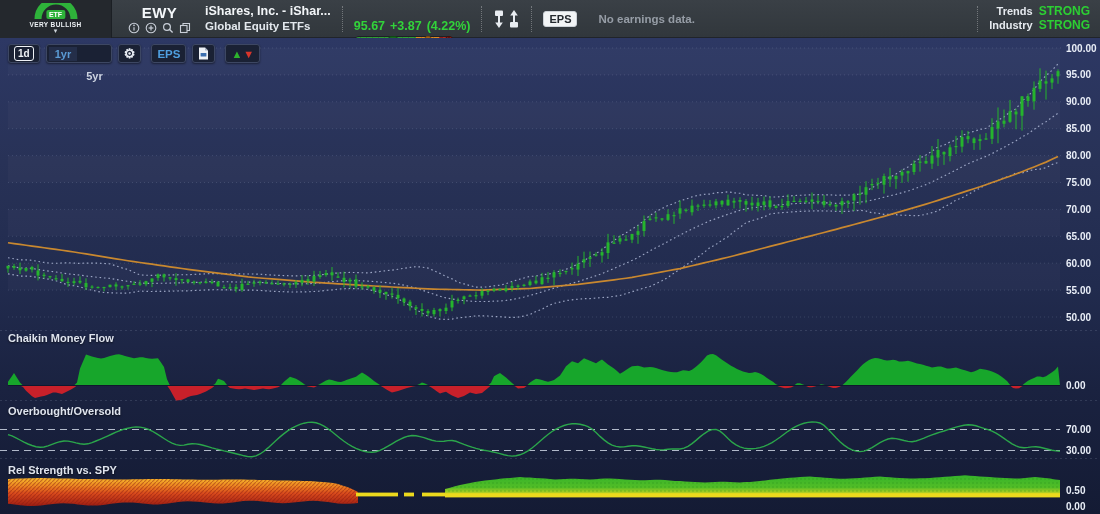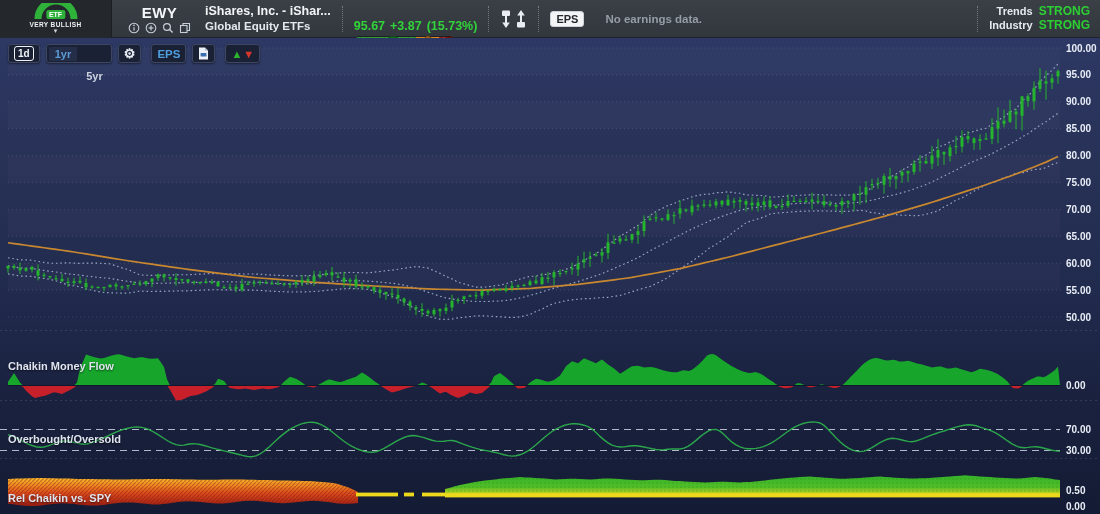--- a/index.html
+++ b/index.html
@@ -45,21 +45,21 @@
   svg text{font-family:"Liberation Sans",sans-serif;font-weight:700;font-size:10px;fill:#e9eef7;}
   .chart-toolbar{position:absolute;left:8px;top:6px;display:flex;align-items:flex-end;gap:6px;z-index:5;}
   .tb-btn{display:inline-flex;align-items:center;gap:3px;height:19px;background:#1a2134;border:1px solid #3d4763;border-radius:3px;padding:0 5px;color:#cfd6e4;font-size:11px;font-weight:700;cursor:pointer;box-shadow:0 1px 2px rgba(0,0,0,.45);}
   .tf-chip{border:1.5px solid #eef1f6;border-radius:3px;padding:0 3px;font-size:10px;line-height:13px;color:#eef1f6;}
   .seg-1yr{color:#5b9bd5;background:#242e49;border-radius:0;padding:1px 6px;}
   .seg-5yr{color:#ccd3e0;padding:1px 6px;margin-top:44px;}
   .gear-glyph{font-size:13px;color:#e9edf4;line-height:17px;}
   .eps-tb{color:#4f9fe0;font-size:11.5px;}
   .tri-up{color:#2db32d;font-size:11px;}
   .tri-down{color:#d8352b;font-size:11px;margin-left:-2px;}
-  .panel-label{position:absolute;left:8px;font-size:11px;font-weight:700;color:#dfe4ee;text-shadow:0 1px 2px rgba(0,0,0,.6);z-index:4;white-space:nowrap;margin-top:28px;}
+  .panel-label{position:absolute;left:8px;font-size:11px;font-weight:700;color:#dfe4ee;text-shadow:0 1px 2px rgba(0,0,0,.6);z-index:4;white-space:nowrap;}
   .lbl-cmf{top:294px;}
   .lbl-obos{top:367px;}
   .lbl-rs{top:426px;}
 </style>
 </head>
 <body>
 
 <div class="app">
 
   <header class="topbar">
@@ -102,21 +102,21 @@
       <div class="sec-name">iShares, Inc. - iShar...</div>
       <div class="sec-cat">Global Equity ETFs</div>
     </div>
 
     <div class="vsep"></div>
 
     <div class="price-col">
       <div class="price-row">
         <span>95.67</span>
         <span>+3.87</span>
-        <span>(15.73%)</span>
+        <span>(4.22%)</span>
       </div>
       <div class="gauge">
         <div class="gauge-track">
           <div class="g-green"></div>
           <div class="g-orange"></div>
           <div class="g-red"></div>
         </div>
         <div class="g-marker m-bull">1</div>
         <div class="g-marker m-neutral">0</div>
         <div class="g-marker m-bear"></div>
@@ -615,15 +615,15 @@
           </svg>
       </div>
       <div class="tb-btn" style="margin-left:4px;">
         <span class="tri-up">▲</span>
         <span class="tri-down">▼</span>
       </div>
     </div>
 
     <div class="panel-label lbl-cmf">Chaikin Money Flow</div>
     <div class="panel-label lbl-obos">Overbought/Oversold</div>
-    <div class="panel-label lbl-rs">Rel Chaikin vs. SPY</div>
+    <div class="panel-label lbl-rs">Rel Strength vs. SPY</div>
   </div>
 </div>
 
 </body></html>

